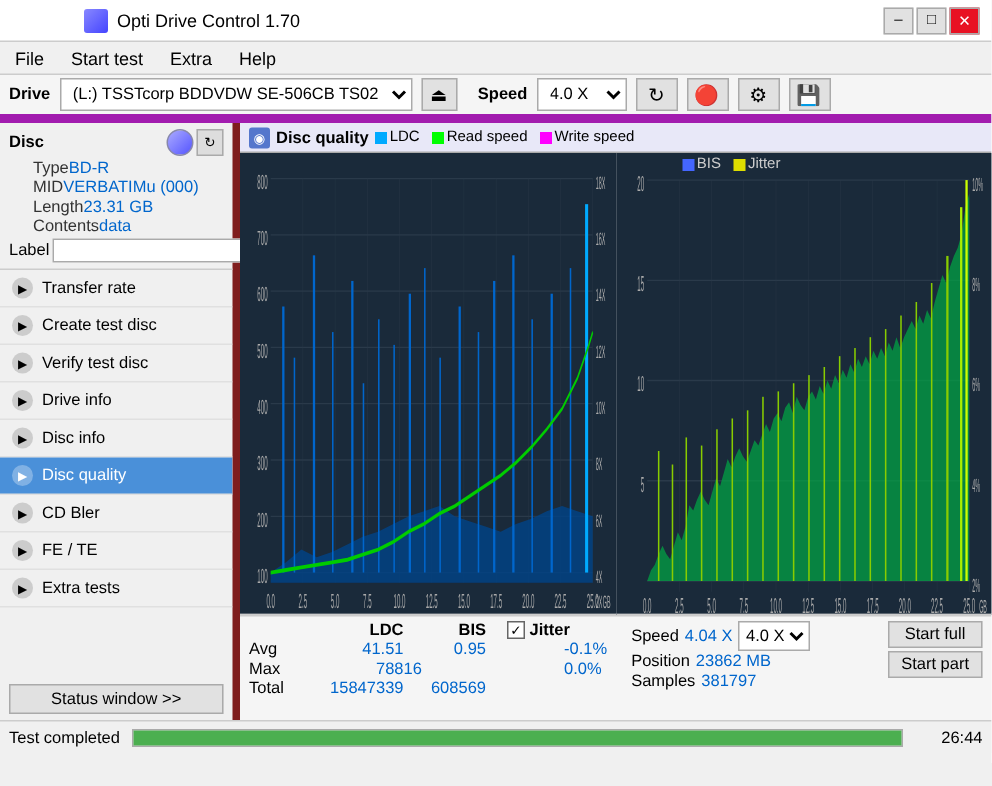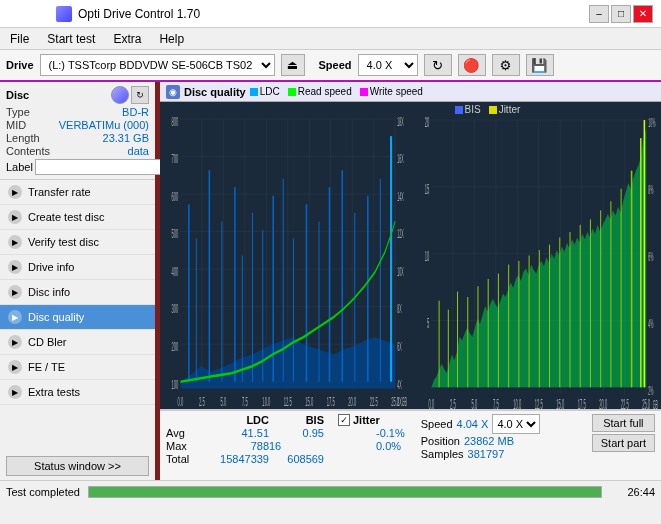--- a/index.html
+++ b/index.html
@@ -12,39 +12,39 @@
     .titlebar-controls { display: flex; gap: 2px; }
     .titlebar-btn { width: 20px; height: 18px; background: #e1e1e1; border: 1px solid #aaa; font-size: 10px; cursor: pointer; display: flex; align-items: center; justify-content: center; }
     .titlebar-btn.close { background: #e81123; color: white; }
     .titlebar-btn.maximize { background: #e1e1e1; }
     
     
     .menubar { background: #f0f0f0; display: flex; align-items: center; padding: 2px 6px; border-bottom: 1px solid #ccc; height: 22px; gap: 10px; }
     .menubar-item { font-size: 12px; padding: 1px 4px; cursor: pointer; }
     
     
-    .toolbar { background: #f5f5f5; display: flex; align-items: center; padding: 3px 6px; border-bottom: 2px solid #a21caf; height: 32px; gap: 6px; }
+    .toolbar { background: #f5f5f5; display: flex; align-items: center; padding: 3px 6px; border-bottom: 6px solid #a21caf; height: 32px; gap: 6px; }
     .toolbar-label { font-size: 11px; font-weight: bold; }
     .drive-select { height: 22px; font-size: 11px; background: white; border: 1px solid #aaa; padding: 0 4px; min-width: 200px; }
     .eject-btn { width: 24px; height: 22px; background: #e1e1e1; border: 1px solid #aaa; display: flex; align-items: center; justify-content: center; cursor: pointer; font-size: 12px; }
     .speed-label { font-size: 11px; font-weight: bold; margin-left: 8px; }
     .speed-select { height: 22px; font-size: 11px; background: white; border: 1px solid #aaa; padding: 0 4px; width: 60px; }
     .toolbar-icon-btn { width: 28px; height: 22px; background: #e1e1e1; border: 1px solid #aaa; display: flex; align-items: center; justify-content: center; cursor: pointer; }
     
     
     .main { display: flex; height: calc(524px - 28px - 22px - 32px - 22px - 22px); }
     
     
     .sidebar { width: 160px; background: #f0f0f0; border-right: 5px solid #7f1d1d; display: flex; flex-direction: column; }
     
     
     .disc-panel { padding: 4px 6px; border-bottom: 1px solid #ccc; }
     .disc-panel-header { display: flex; align-items: center; justify-content: space-between; margin-bottom: 2px; }
     .disc-label { font-size: 11px; font-weight: bold; }
-    .disc-row { display: flex; justify-content: space-between; margin: 1px 0; font-size: 11px; }
+    .disc-row { display: flex; margin: 1px 16px; font-size: 11px; }
     .disc-row-label { color: #333; }
     .disc-row-value { color: #0066cc; }
     .label-row { display: flex; align-items: center; gap: 2px; margin-top: 2px; }
     .label-input { flex: 1; height: 16px; border: 1px solid #aaa; font-size: 10px; padding: 0 2px; }
     .label-btn { width: 18px; height: 16px; background: #e1e1e1; border: 1px solid #aaa; cursor: pointer; display: flex; align-items: center; justify-content: center; font-size: 9px; }
     
     
     .nav-items { flex: 1; overflow: hidden; }
     .nav-item { display: flex; align-items: center; padding: 5px 8px; cursor: pointer; font-size: 11px; border-bottom: 1px solid #e0e0e0; gap: 6px; }
     .nav-item.active { background: #4a90d9; color: white; }

